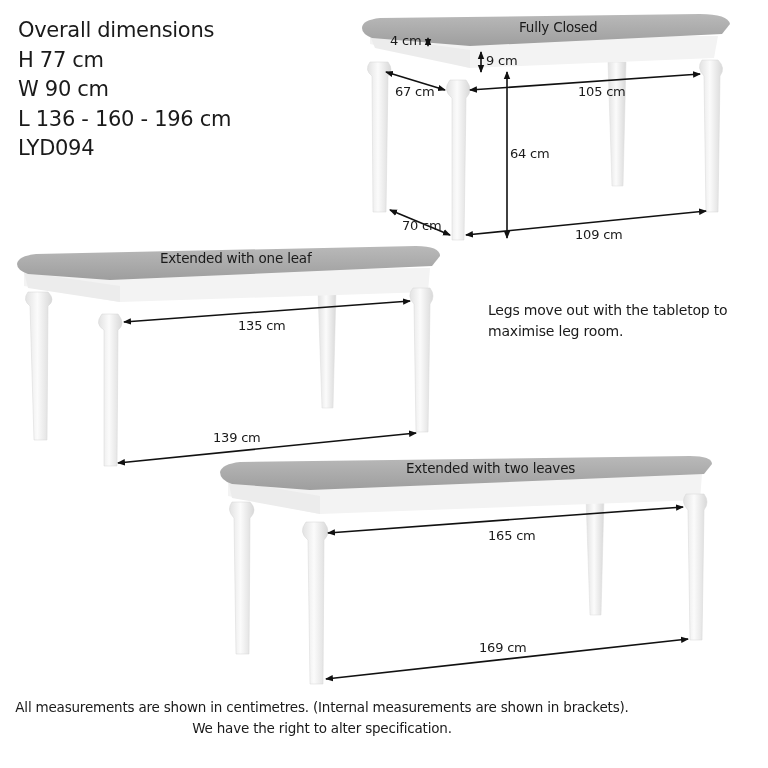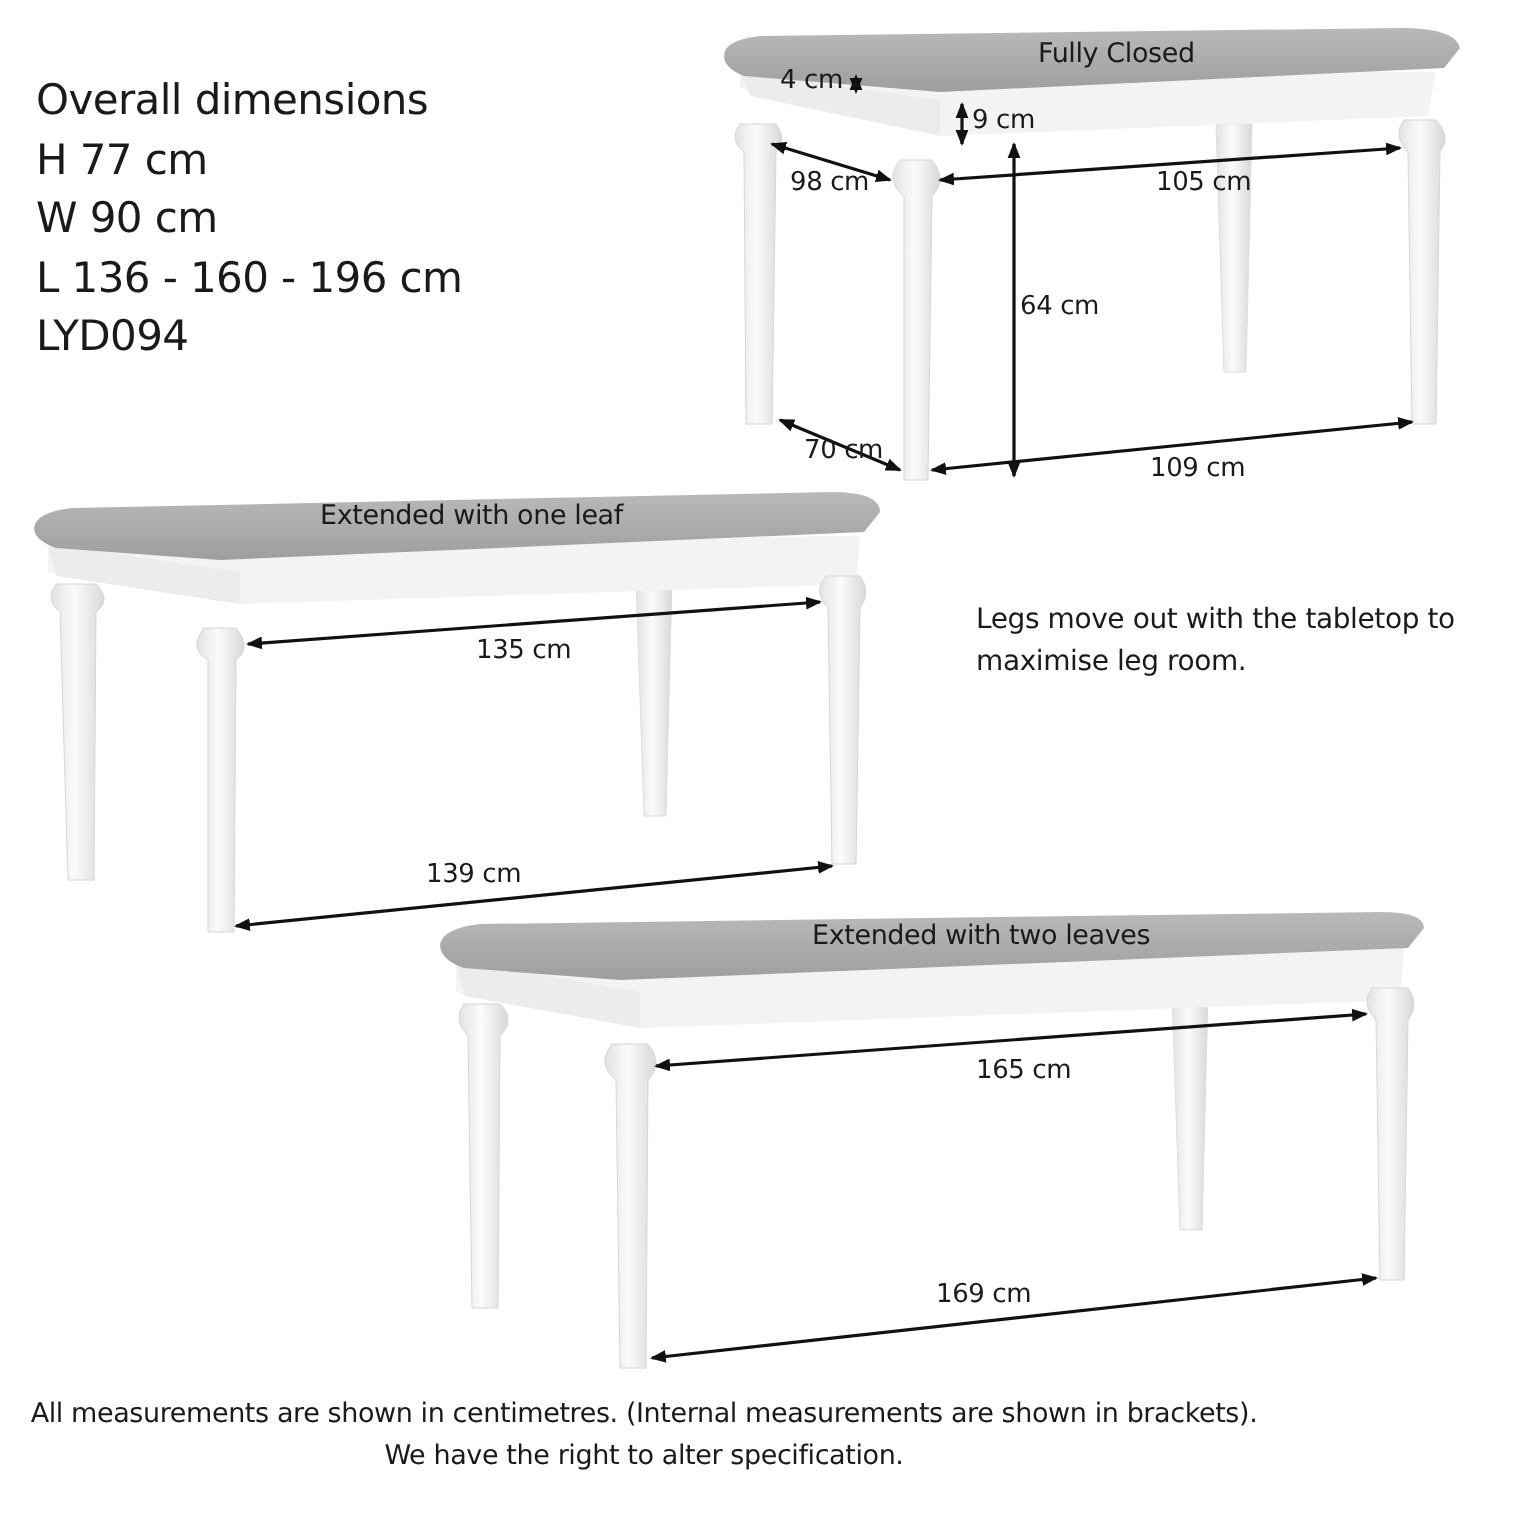--- a/index.html
+++ b/index.html
@@ -1,18 +1,18 @@
 <!DOCTYPE html>
 <html><head>
 <meta charset="utf-8">
 <style>
   html, body { margin:0; padding:0; background:#ffffff; }
   body { width:768px; height:768px; position:relative; overflow:hidden;
          font-family:"DejaVu Sans", "Liberation Sans", sans-serif; color:#1a1a1a; }
-  .specs { position:absolute; left:18px; top:16px; font-size:21px; line-height:29.5px; letter-spacing:-0.3px;margin-top:20px; }
+  .specs { position:absolute; left:18px; top:16px; font-size:21px; line-height:29.5px; letter-spacing:-0.3px; }
   .specs div { white-space:nowrap; }
   .diagram { position:absolute; left:0; top:0; width:768px; height:768px; }
   .lbl { position:absolute; font-size:13px; white-space:nowrap; letter-spacing:-0.2px; }
   .title { font-size:13.5px;text-align:right; }
   .note { position:absolute; left:488px; top:300px; font-size:14px; line-height:21px; letter-spacing:-0.2px; }
   .note div { white-space:nowrap; }
   .footer { position:absolute; left:0; width:644px; top:697px; text-align:center; font-size:13.5px; line-height:21px; letter-spacing:-0.2px; }
   .footer div { white-space:nowrap; }
 </style>
 </head>
@@ -97,33 +97,33 @@
     <g stroke="#111" stroke-width="1.6" fill="none">
       <line x1="328" y1="533" x2="683" y2="507" marker-start="url(#ah)" marker-end="url(#ah)"></line>
       <line x1="326" y1="679" x2="688" y2="639" marker-start="url(#ah)" marker-end="url(#ah)"></line>
     </g>
   </g>
 </svg>
 
 <div class="lbl title" style="left:519px;top:19px;">Fully Closed</div>
 <div class="lbl" style="left:390px;top:33px;">4 cm</div>
 <div class="lbl" style="left:486px;top:53px;">9 cm</div>
-<div class="lbl" style="left:395px;top:84px;">98 cm</div>
+<div class="lbl" style="left:395px;top:84px;">67 cm</div>
 <div class="lbl" style="left:578px;top:84px;">105 cm</div>
 <div class="lbl" style="left:510px;top:146px;">64 cm</div>
 <div class="lbl" style="left:402px;top:201px;margin-top:17px;">70 cm</div>
 <div class="lbl" style="left:575px;top:227px;">109 cm</div>
 
 <div class="lbl title" style="left:160px;top:250px;">Extended with one leaf</div>
 <div class="lbl" style="left:238px;top:318px;">135 cm</div>
 <div class="lbl" style="left:213px;top:430px;">139 cm</div>
 
 <div class="lbl title" style="left:406px;top:460px;">Extended with two leaves</div>
 <div class="lbl" style="left:488px;top:528px;">165 cm</div>
-<div class="lbl" style="left:468px;top:640px;">169 cm</div>
+<div class="lbl" style="left:479px;top:640px;">169 cm</div>
 
 <div class="note">
   <div>Legs move out with the tabletop to</div>
   <div>maximise leg room.</div>
 </div>
 
 <div class="footer">
   <div>All measurements are shown in centimetres. (Internal measurements are shown in brackets).</div>
   <div>We have the right to alter specification.</div>
 </div>

